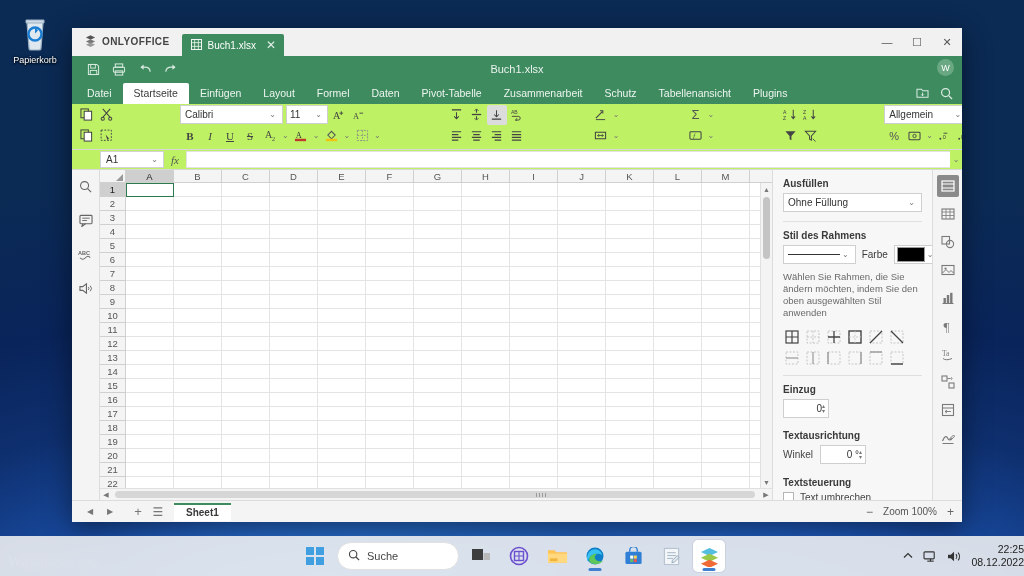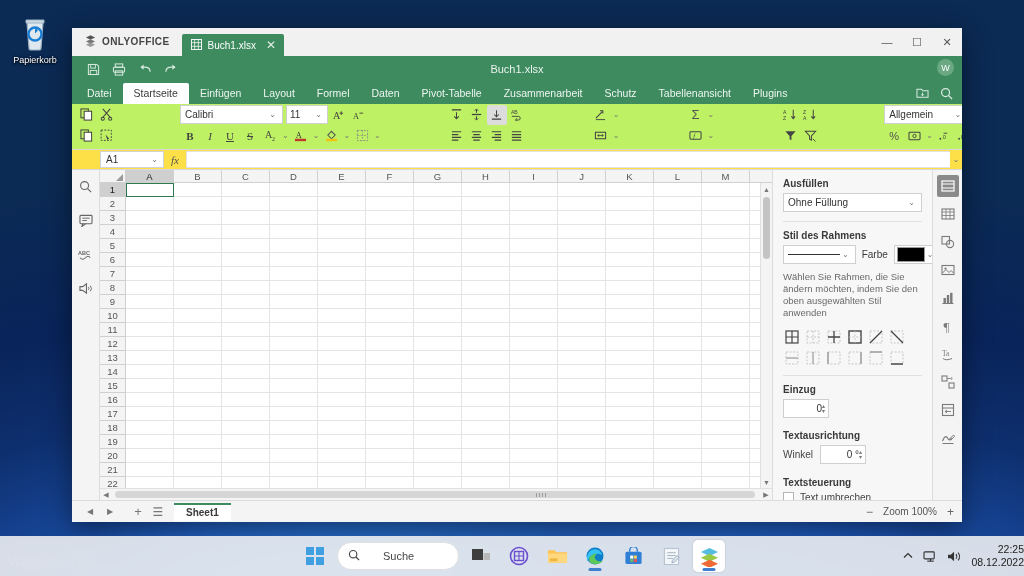--- a/index.html
+++ b/index.html
@@ -82,21 +82,21 @@
   .fsize{ width:42px; height:19px; border:1px solid #cfcfcf; background:#fff; font-size:10px;
     display:flex; align-items:center; padding:0 3px; justify-content:space-between; margin-left:3px; cursor:pointer; color:#333; }
   .numfmt{ width:84px; height:19px; border:1px solid #cfcfcf; background:#fff; font-size:10px;
     display:flex; align-items:center; padding:0 4px; justify-content:space-between; cursor:pointer; color:#333; }
   .styles{ display:flex; border:1px solid #4d7c0f; height:50px; margin-left:2px; }
   .st{ width:84px; display:flex; align-items:center; padding:0 7px; font-size:10px; cursor:pointer; border-right:1px solid #e2e2e2; }
   .st.normal{ background:#fff; color:#2a2a2a; border:2px solid #8a8a8a; }
   .st.neutral{ background:#ffe7a0; color:#8a6d1f;border-radius:18px; }
   .st.blank{ background:#fff; width:40px; }
   
-  .fbar{ height:20px; background:#fde047; display:flex; align-items:center; border-bottom:1px solid #d8d8d8; flex:0 0 auto; }
+  .fbar{ height:20px; background:#bef264; display:flex; align-items:center; border-bottom:1px solid #d8d8d8; flex:0 0 auto; }
   .fspace{ width:28px; flex:0 0 auto; }
   .cellref{ width:64px; height:17px; border:1px solid #d2d2d2; background:#fff; font-size:10px; display:flex;
     align-items:center; justify-content:space-between; padding:0 3px 0 5px; color:#333; }
   .fxb{ width:22px; text-align:center; font-style:italic; font-family:"Liberation Serif",serif; font-size:11px; color:#555; cursor:pointer; }
   .finput{ flex:1; height:17px; border:1px solid #e2e2e2; border-right:none; background:#fff; }
   .fdrop{ width:12px; text-align:center; font-size:8px; color:#777; cursor:pointer; }
   
   .body{ flex:1; display:flex; min-height:0; }
   .lrail{ width:28px; background:#f4f4f4; border-right:1px solid #dcdcdc; padding-top:6px;
     display:flex; flex-direction:column; align-items:center; gap:14px; flex:0 0 auto; }
@@ -168,21 +168,21 @@
     background:rgba(243,243,243,.88); backdrop-filter:blur(12px);
     display:flex; align-items:center; justify-content:center; gap:6px;
   }
   .tbi{ width:32px; height:32px; display:flex; align-items:center; justify-content:center;
     border-radius:5px; cursor:pointer; position:relative; }
   .tbi.open::after{ content:""; position:absolute; bottom:1px; left:50%; transform:translateX(-50%);
     width:13px; height:3px; border-radius:2px; background:#3f7fd0; }
   .tbi.active{ background:#fff; box-shadow:0 0 0 1px rgba(0,0,0,.06); }
   .search{
     height:28px; padding:0 16px 0 10px; border-radius:14px; background:#fff;
-    display:flex; align-items:center; gap:23px; font-size:11px; color:#444;
+    display:flex; align-items:center; gap:7px; font-size:11px; color:#444;
     border:1px solid #e0e0e0; cursor:pointer; min-width:122px;
   }
   .tray{ position:absolute; right:0; bottom:0; height:40px; display:flex; align-items:center; gap:9px; }
   .tray .ti{ cursor:pointer; color:#333; display:flex; align-items:center; }
   .clock{ text-align:right; font-size:10.5px; line-height:13px; color:#222; cursor:pointer; }
 </style>
 </head>
 <body>
 
 <div id="desktop">

